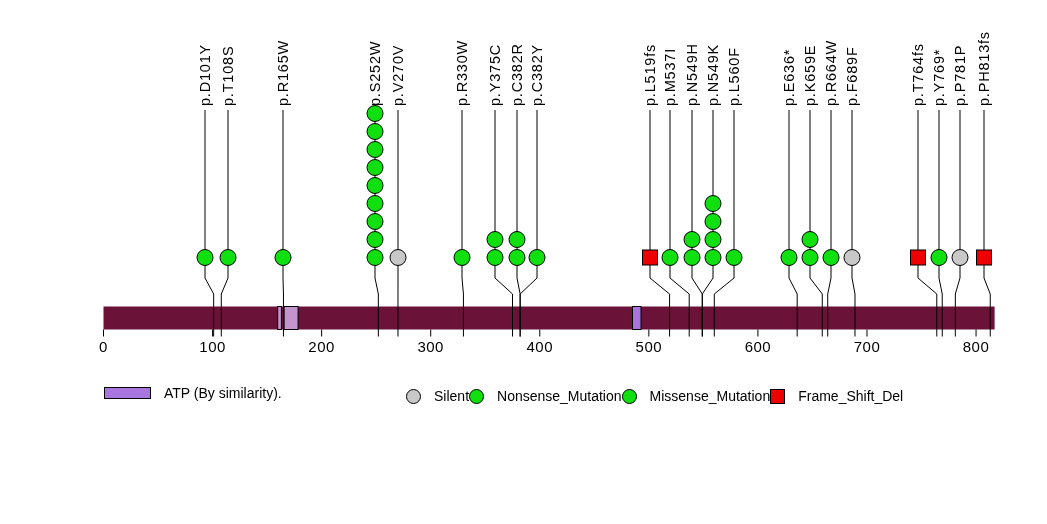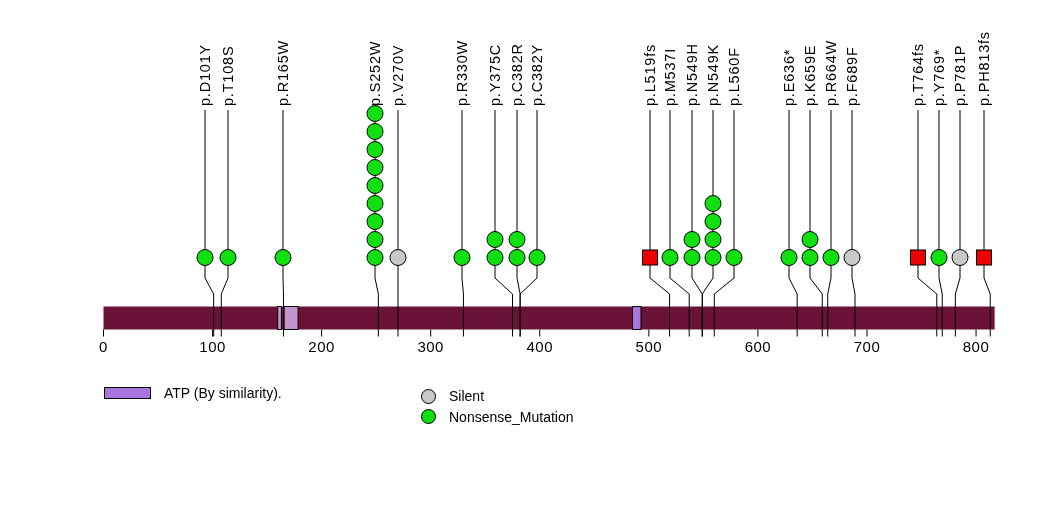--- a/index.html
+++ b/index.html
@@ -2,23 +2,23 @@
 <html><head>
 <meta charset="utf-8">
 <style>
   html,body{margin:0;padding:0;background:#ffffff;}
   #stage{position:relative;width:1047px;height:524px;background:#ffffff;overflow:hidden;
          font-family:"Liberation Sans",sans-serif;color:#000;}
   svg{position:absolute;left:0;top:0;}
   svg text{font-family:"Liberation Sans",sans-serif;fill:#000;}
   .mutlabel{font-size:14.5px;letter-spacing:0.8px;}
   .axislabel{font-size:15px;letter-spacing:0.5px;}
-  .legend{position:absolute;display:flex;flex-direction:column;}
+  .legend{position:absolute;display:flex;flex-direction:row;}
   .legend-domains{left:104px;top:384px;}
-  .legend-types{left:421px;top:386px;}
+  .legend-types{left:406px;top:386px;}
   .lg-row{display:flex;align-items:center;height:18.5px;}
   .legend-types .lg-row{height:20.6px;}
   .swatch{display:inline-block;width:45px;height:10px;border:1.5px solid #000;}
   .tmark{display:inline-block;width:13px;height:13px;border:1px solid #000;box-sizing:content-box;}
   .tmark.circle{border-radius:50%;}
   .lg-label{margin-left:13px;font-size:14px;line-height:14px;white-space:nowrap;}
 </style>
 </head>
 <body>
 
@@ -138,14 +138,22 @@
 
   <div class="legend legend-types" id="legend-types">
       <div class="lg-row">
         <span class="tmark circle" style="background: rgb(200, 200, 200);"></span>
         <span class="lg-label">Silent</span>
       </div>
       <div class="lg-row">
         <span class="tmark circle" style="background: rgb(16, 224, 16);"></span>
         <span class="lg-label">Nonsense_Mutation</span>
       </div>
+      <div class="lg-row">
+        <span class="tmark circle" style="background: rgb(16, 224, 16);"></span>
+        <span class="lg-label">Missense_Mutation</span>
+      </div>
+      <div class="lg-row">
+        <span class="tmark" style="background: rgb(238, 0, 0);"></span>
+        <span class="lg-label">Frame_Shift_Del</span>
+      </div>
     </div>
 </div>
 
 </body></html>

